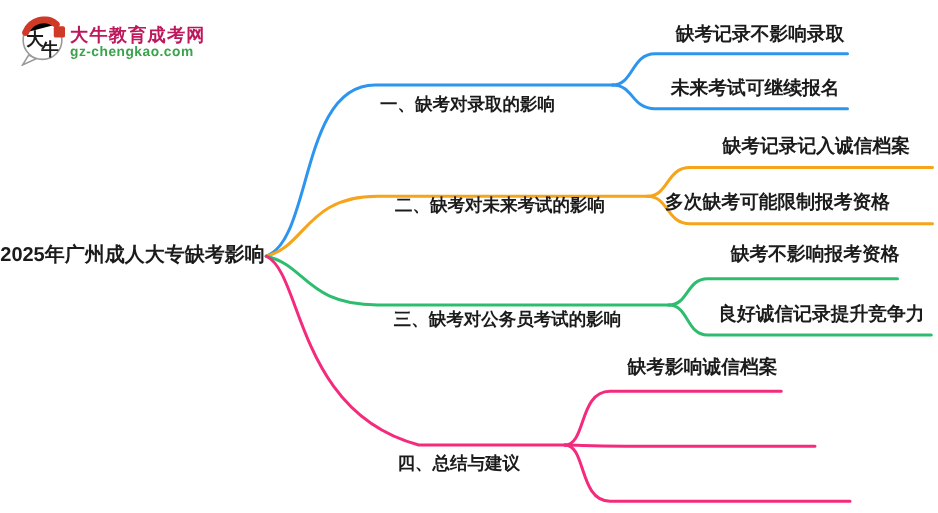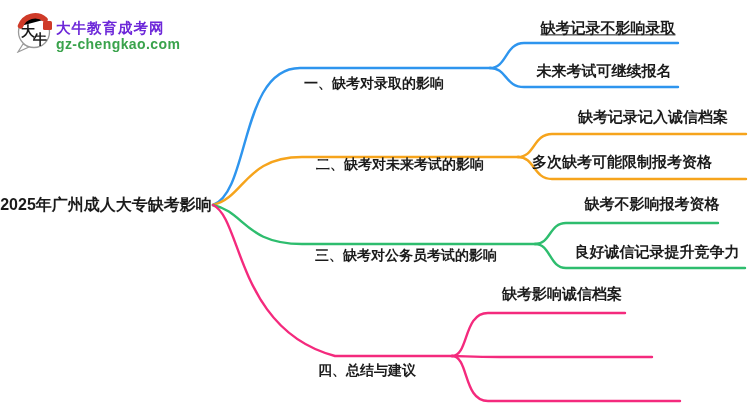--- a/index.html
+++ b/index.html
@@ -23,21 +23,21 @@
   .branch{font-size:14px;margin-top:33px;}
   .leaf{font-size:15px;}
   .logo{position:absolute;left:0;top:0;width:230px;height:60px;}
   .logo .mark{position:absolute;left:14px;top:13px;}
   .logo .sitename{
     position:absolute;left:56px;top:19px;
     font-size:14.5px;font-weight:bold;letter-spacing:1px;
   }
   .logo .domain{
     position:absolute;left:56px;top:36px;
-    font-size:14px;font-weight:bold;letter-spacing:.4px;
+    font-size:11px;font-weight:bold;letter-spacing:.4px;
   }
 </style>
 </head>
 <body>
 
 <div class="stage">
 
   <svg class="lines" width="750" height="410" viewBox="0 0 750 410" fill="none" stroke-width="2.4" stroke-linecap="round">
 
     <path d="M213,205 C250,192 240,68 300,68 L490,68" stroke="#2e95ee"></path>
@@ -60,32 +60,32 @@
 
   <div class="logo">
     <svg class="mark" width="40" height="40" viewBox="0 0 40 40">
       <path d="M9,31 L4,39 L15,34 Z" fill="#ffffff" stroke="#9a9a9a" stroke-width="1.2"></path>
       <circle cx="20" cy="19" r="15.5" fill="#ffffff" stroke="#9a9a9a" stroke-width="1.3"></circle>
       <path d="M6.5,13 A15.5 15.5 0 0 1 31,6.5" stroke-width="5.5" stroke-linecap="round" stroke="#cf3a28"></path>
       <text x="7" y="23" font-size="14" font-weight="bold" fill="#1a1a1a">大</text>
       <text x="19" y="31" font-size="14" font-weight="bold" fill="#1a1a1a">牛</text>
       <rect x="29" y="8" width="9" height="9" rx="1.5" fill="#cf3a28"></rect>
     </svg>
-    <div class="sitename" style="color: #6d28d9;">大牛教育成考网</div>
+    <div class="sitename" style="color: #be185d;">大牛教育成考网</div>
     <div class="domain" style="color: rgb(58, 163, 76);">gz-chengkao.com</div>
   </div>
 
   <div class="node root" style="left:106px;top:205px;">2025年广州成人大专缺考影响</div>
 
   <div class="node branch" style="left:374px;top:50px;">一、缺考对录取的影响</div>
   <div class="node branch" style="left:400px;top:131px;">二、缺考对未来考试的影响</div>
   <div class="node branch" style="left:406px;top:222px;text-align:right;">三、缺考对公务员考试的影响</div>
   <div class="node branch" style="left:367px;top:337px;">四、总结与建议</div>
 
-  <div class="node leaf" style="left:608px;top:28px;text-decoration:underline;">缺考记录不影响录取</div>
+  <div class="node leaf" style="left:608px;top:28px;">缺考记录不影响录取</div>
   <div class="node leaf" style="left:653px;top:117px;">缺考记录记入诚信档案</div>
   <div class="node leaf" style="left:604px;top:71px;">未来考试可继续报名</div>
   <div class="node leaf" style="left:622px;top:162px;">多次缺考可能限制报考资格</div>
   <div class="node leaf" style="left:652px;top:204px;">缺考不影响报考资格</div>
   <div class="node leaf" style="left:657px;top:252px;">良好诚信记录提升竞争力</div>
   <div class="node leaf" style="left:562px;top:294px;">缺考影响诚信档案</div>
 
 </div>
 
 </body></html>

